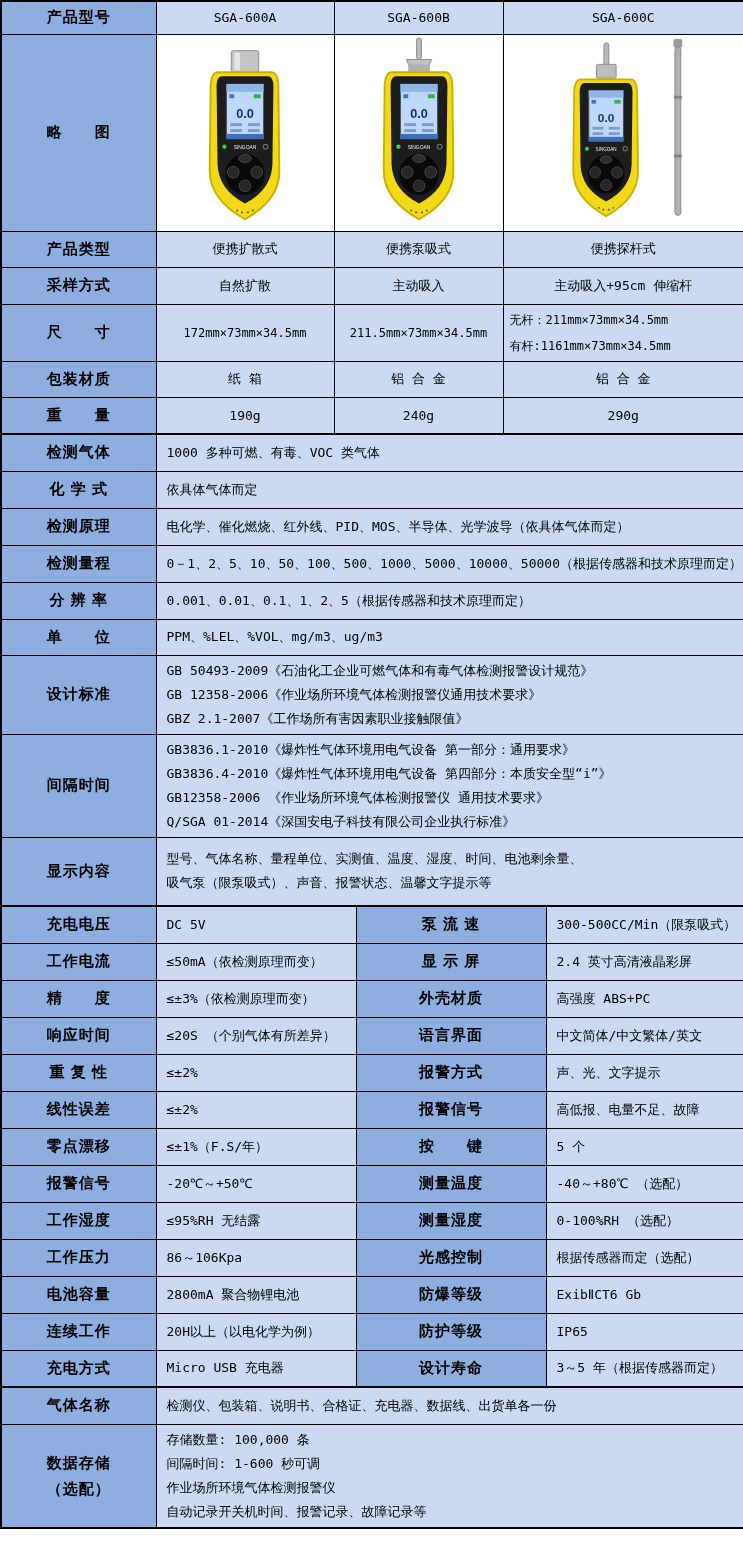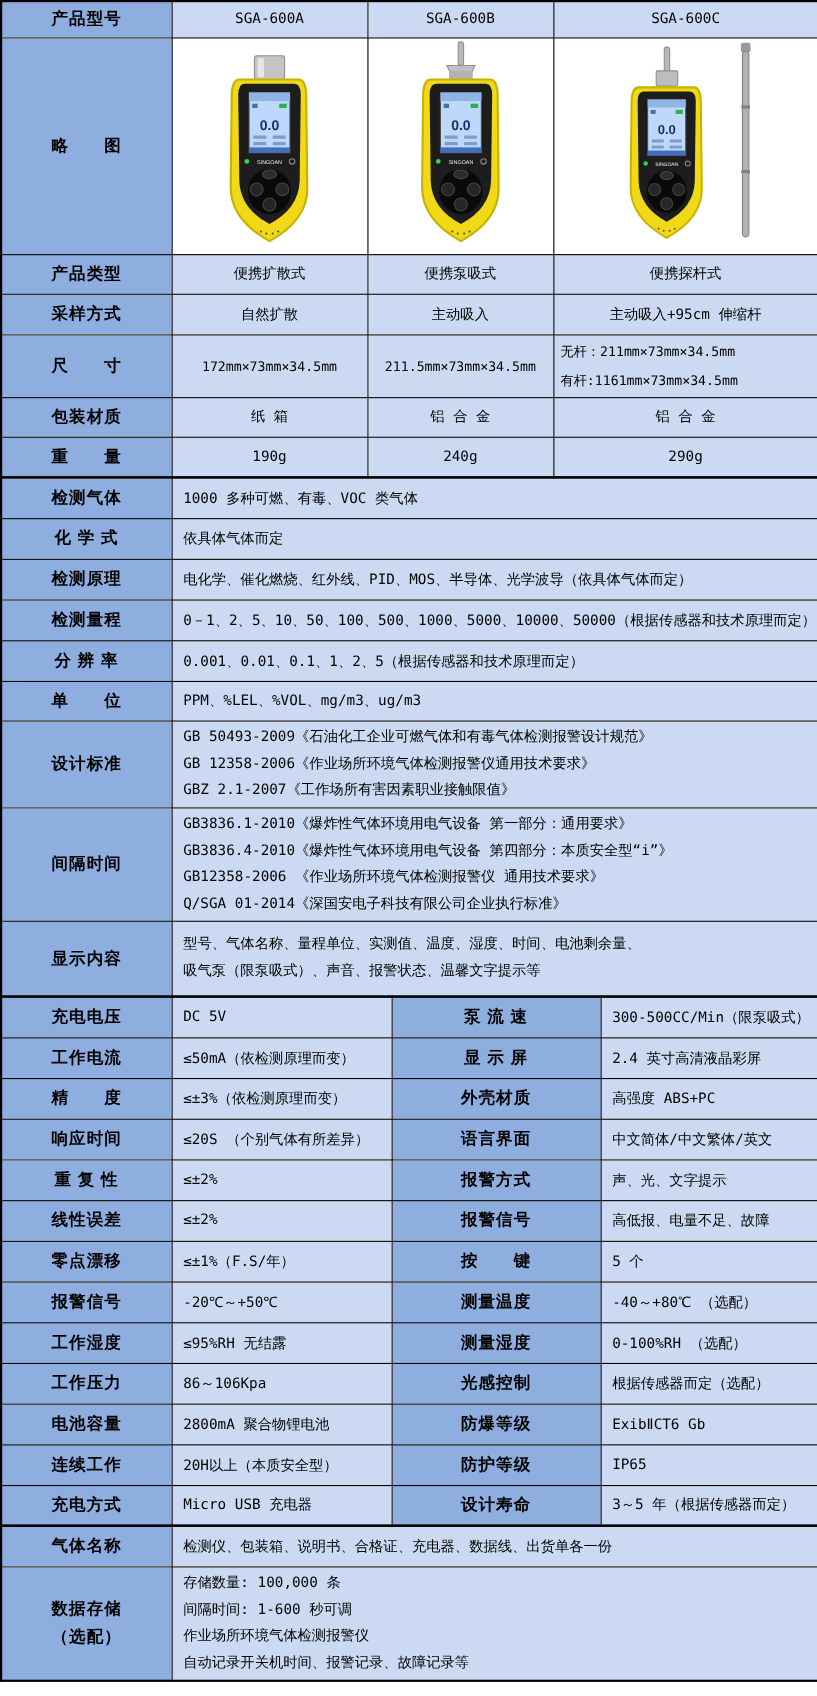--- a/index.html
+++ b/index.html
@@ -262,21 +262,21 @@
     <td class="val">根据传感器而定（选配）</td>
   </tr>
   <tr style="height:37px">
     <td class="lbl">电池容量</td>
     <td class="val">2800mA 聚合物锂电池</td>
     <td class="lbl">防爆等级</td>
     <td class="val">ExibⅡCT6 Gb</td>
   </tr>
   <tr style="height:37px">
     <td class="lbl">连续工作</td>
-    <td class="val">20H以上（本质安全型）</td>
+    <td class="val">20H以上（以电化学为例）</td>
     <td class="lbl">防护等级</td>
     <td class="val">IP65</td>
   </tr>
   <tr style="height:37px">
     <td class="lbl">充电方式</td>
     <td class="val">Micro USB 充电器</td>
     <td class="lbl">设计寿命</td>
     <td class="val">3～5 年（根据传感器而定）</td>
   </tr>
 </tbody>

